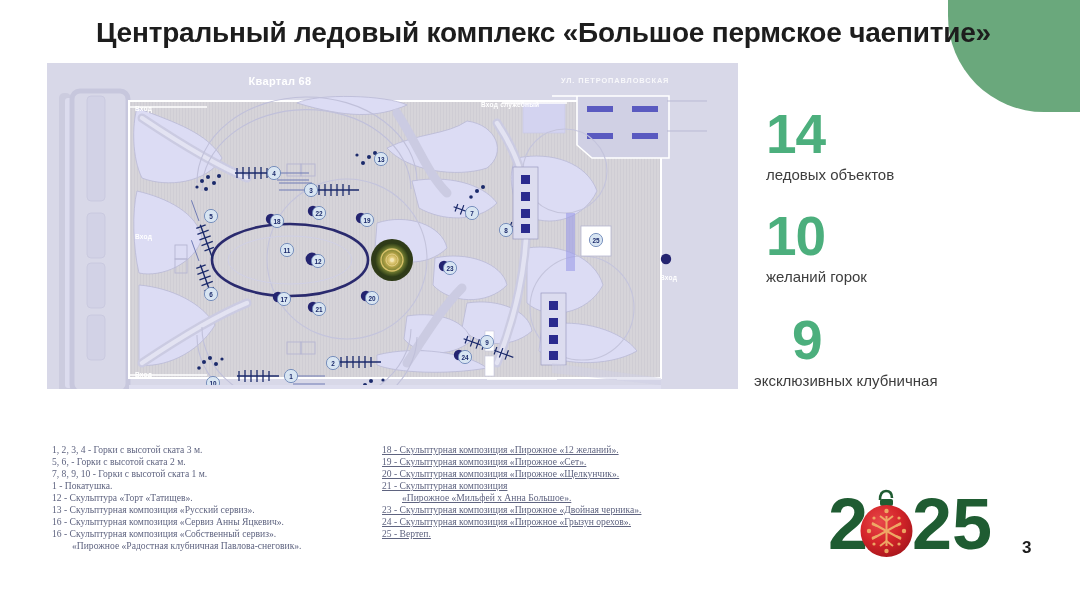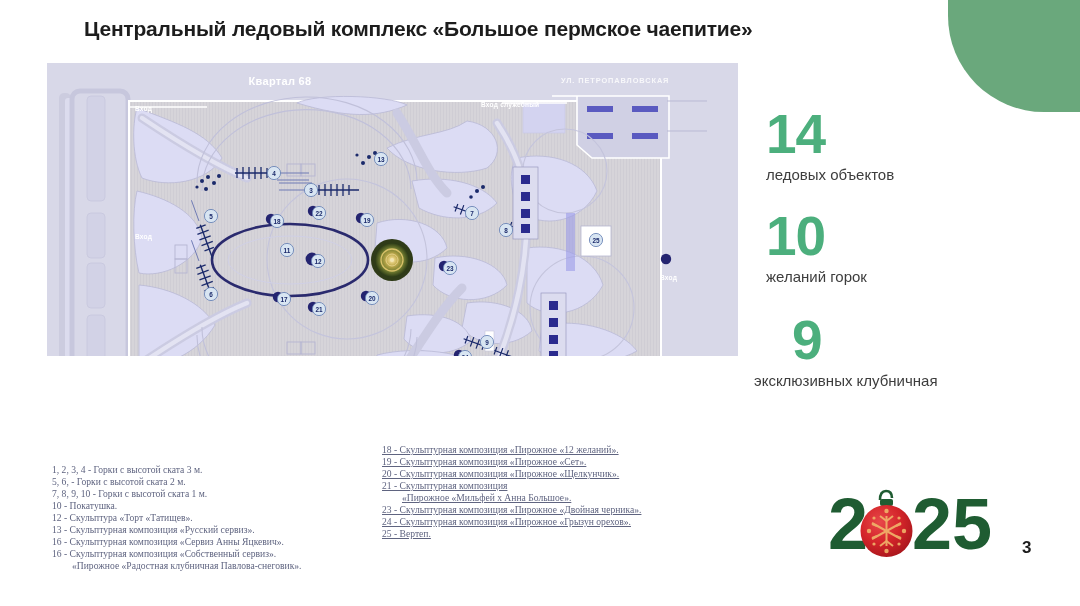--- a/index.html
+++ b/index.html
@@ -10,27 +10,27 @@
   }
   
   #corner-shape{
     position:absolute;top:0;right:0;width:132px;height:112px;
     background:#6aa87c;
     border-bottom-left-radius:96px;
     z-index:0;
   }
   
   #page-title{
-    position:absolute;left:84px;top:17px;
-    font-size:21px;font-weight:bold;color:#1d1d1d;
+    position:absolute;left:96px;top:17px;
+    font-size:28px;font-weight:bold;color:#1d1d1d;
     letter-spacing:-0.2px;white-space:nowrap;z-index:3;
   }
   
   #map-panel{
-    position:absolute;left:47px;top:63px;width:691px;height:293px;
+    position:absolute;left:47px;top:63px;width:691px;height:326px;
     background:#86efac;overflow:hidden;z-index:2;
   }
   .map-svg{position:absolute;left:0;top:0;}
   
   .marker-num{
     font-family:"Liberation Sans", sans-serif;
     font-size:6.4px;font-weight:bold;fill:#1b2a6b;
     text-anchor:middle;dominant-baseline:central;
   }
   .street-label{
@@ -48,21 +48,21 @@
     font-size:11px;font-weight:bold;fill:#ffffff;
     text-anchor:middle;letter-spacing:.3px;
   }
   
   #legend{
     position:absolute;left:52px;top:444px;width:690px;height:146px;
     z-index:3;
     font-family:"Liberation Serif", serif;
     font-size:9.6px;color:#5f6480;line-height:12.05px;
   }
-  #legend-col-left{position:absolute;left:0;top:0;width:345px;margin-top:20px;}
+  #legend-col-left{position:absolute;left:0;top:0;width:345px;}
   #legend-col-right{position:absolute;left:330px;top:0;width:360px;text-decoration:underline;}
   .legend-line{white-space:nowrap;}
   .legend-line.indent{padding-left:20px;}
   
   #stats{position:absolute;left:766px;top:105px;width:300px;z-index:3;}
   .stat-block{position:relative;}
   .stat-num{
     font-size:55px;font-weight:bold;color:#4caf7d;line-height:58px;
     letter-spacing:-1px;
   }
@@ -500,21 +500,21 @@
     <rect x="82" y="322" width="532" height="10" fill="#dedeef"></rect>
     <path d="M505,300 L614,315 L614,322 L505,310 Z" fill="#cfcfe6" opacity=".5"></path>
   </svg>
 </div>
 
 <div id="legend">
   <div id="legend-col-left">
       <div class="legend-line">1, 2, 3, 4  -  Горки с высотой ската 3 м.</div>
       <div class="legend-line">5, 6,  -  Горки с высотой ската 2 м.</div>
       <div class="legend-line">7, 8, 9, 10  -  Горки с высотой ската 1 м.</div>
-      <div class="legend-line">10 - Покатушка.</div>
+      <div class="legend-line">1 - Покатушка.</div>
       <div class="legend-line">12 - Скульптура «Торт  «Татищев».</div>
       <div class="legend-line">13 - Скульптурная  композиция  «Русский  сервиз».</div>
       <div class="legend-line">16 - Скульптурная  композиция  «Сервиз  Анны  Яцкевич».</div>
       <div class="legend-line">16 - Скульптурная  композиция  «Собственный  сервиз».</div>
       <div class="legend-line indent">«Пирожное  «Радостная  клубничная  Павлова-снеговик».</div>
     </div>
   <div id="legend-col-right">
       <div class="legend-line">18 - Скульптурная  композиция  «Пирожное  «12  желаний».</div>
       <div class="legend-line">19 - Скульптурная  композиция  «Пирожное  «Сет».</div>
       <div class="legend-line">20 - Скульптурная  композиция  «Пирожное  «Щелкунчик».</div>

